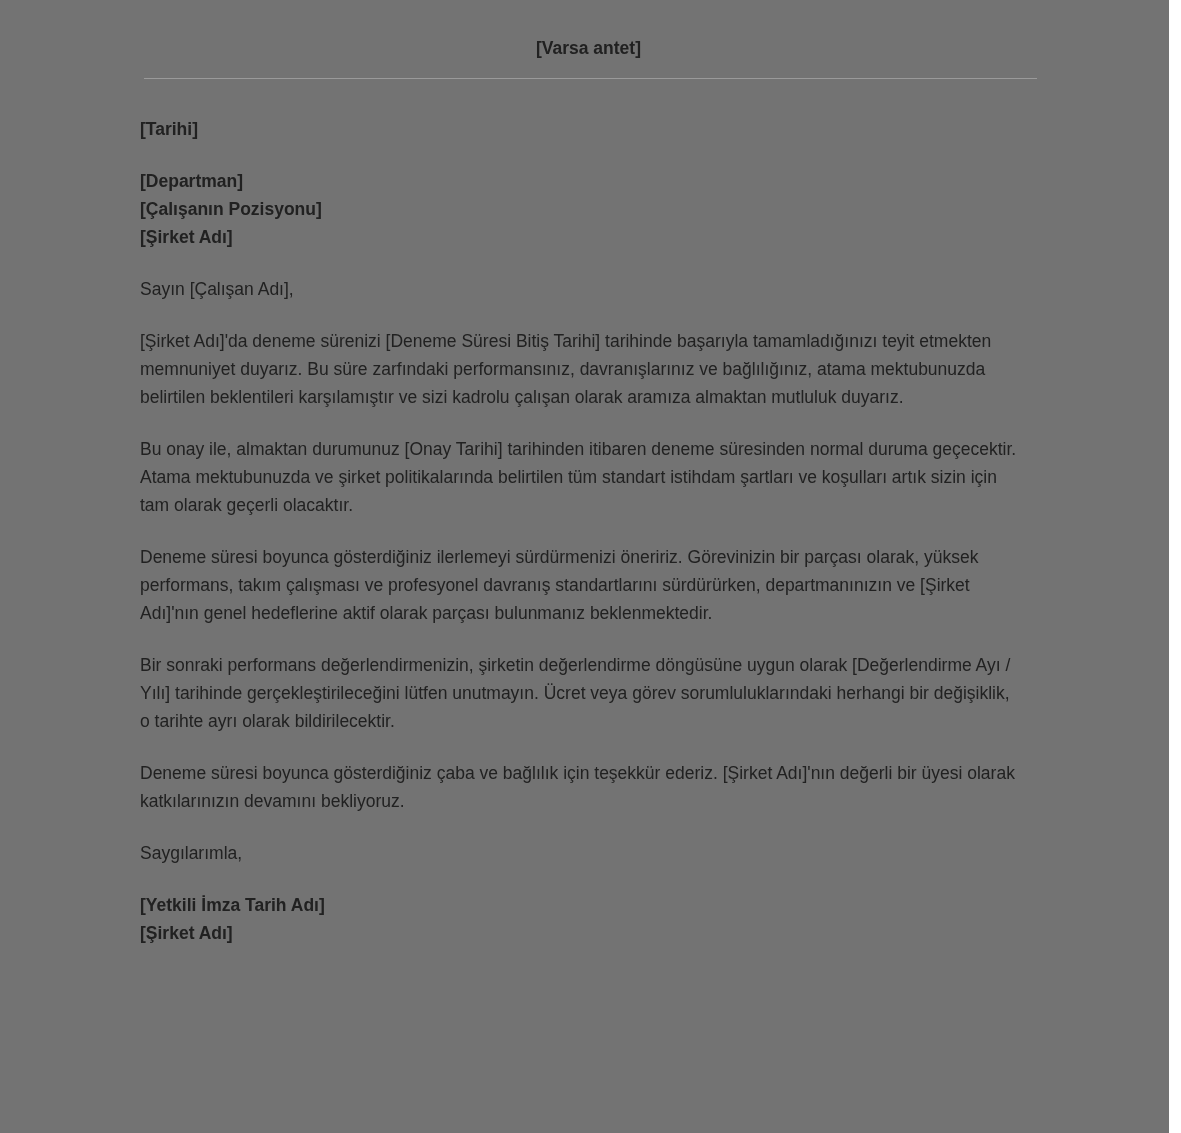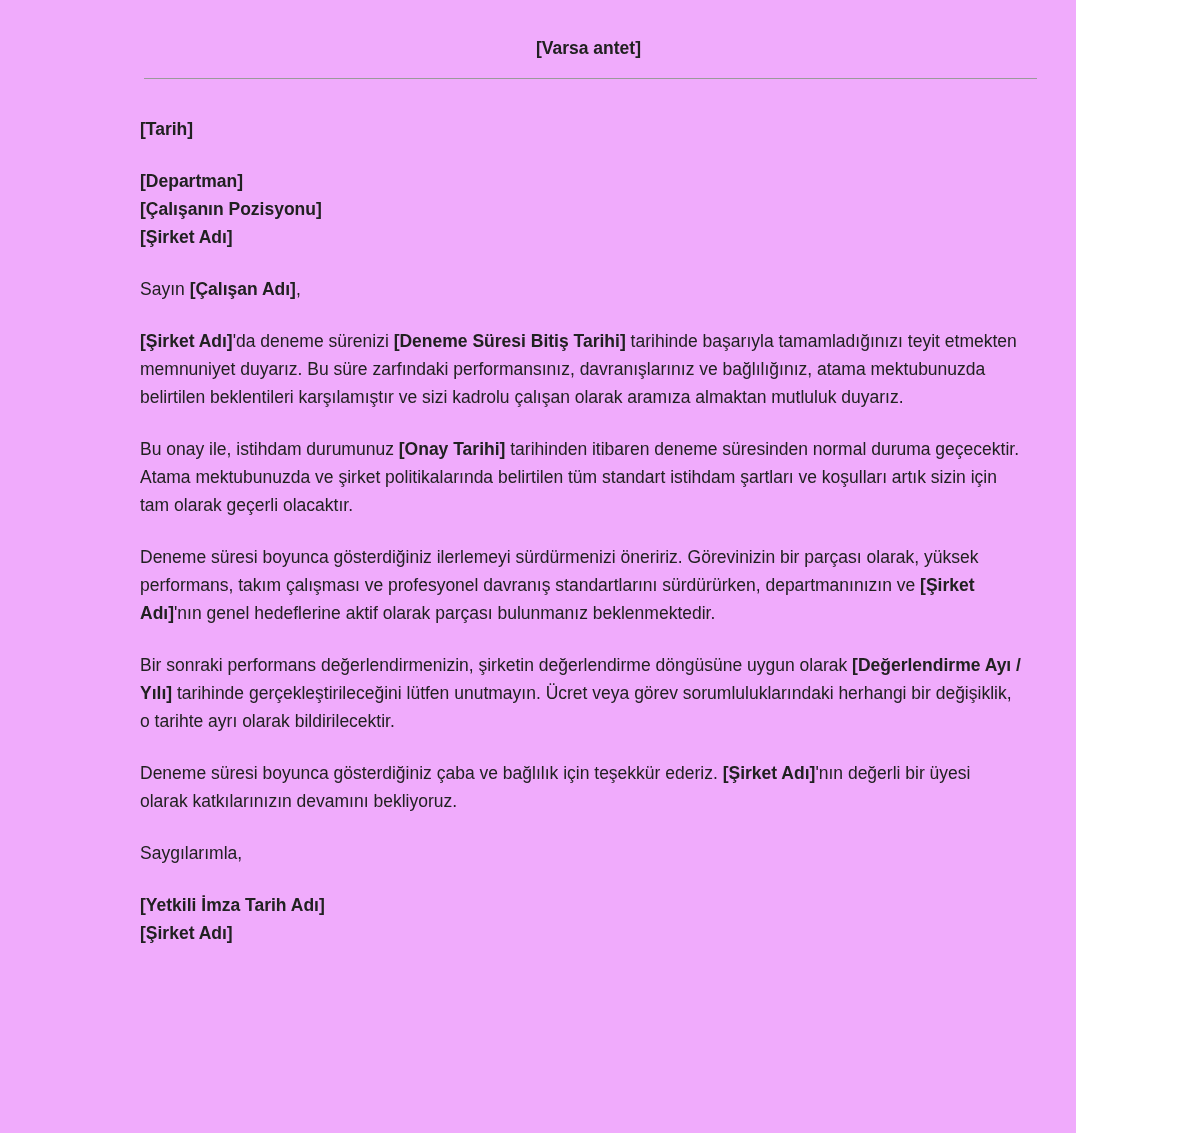--- a/index.html
+++ b/index.html
@@ -3,23 +3,23 @@
 <meta charset="utf-8">
 <style>
   * { margin: 0; padding: 0; box-sizing: border-box; }
   html, body { background: #ffffff; }
   body {
     font-family: "Liberation Sans", "DejaVu Sans", sans-serif;
     color: #212121;
   }
   .page {
     position: relative;
-    width: 1076px;
+    width: 1169px;
     height: 1133px;
-    background: #f0abfc;
+    background: #737373;
     overflow: hidden;
   }
   .content {
     position: absolute;
     left: 140px;
     top: 34px;
     width: 897px;
   }
   .letterhead {
     text-align: center;
@@ -37,49 +37,49 @@
   .block { margin-bottom: 24px; }
   .bold-block { font-weight: 700; }
   .block div, .block p, .para {
     font-size: 17.5px;
     line-height: 28px;
   }
   .para {
     margin: 0 0 24px 0;
     max-width: 882px;
   }
-  .para strong { font-weight: 700; }
+  .para strong { font-weight: 400; }
   .subject { font-weight: 700; }
 </style>
 </head>
 <body>
 
 <div class="page">
   <div class="content">
 
     <div class="letterhead">[Varsa antet]</div>
 
     <hr class="rule">
 
     <div class="block bold-block">
-      <div>[Tarih]</div>
+      <div>[Tarihi]</div>
     </div>
 
     <div class="block bold-block">
         <div>[Departman]</div>
         <div>[Çalışanın Pozisyonu]</div>
         <div>[Şirket Adı]</div>
       </div>
 
 
     <p class="para"><span>Sayın </span><strong>[Çalışan Adı]</strong><span>,</span></p>
 
     <div>
         <p class="para"><strong>[Şirket Adı]</strong><span>'da deneme sürenizi </span><strong>[Deneme Süresi Bitiş Tarihi]</strong><span> tarihinde başarıyla tamamladığınızı teyit etmekten memnuniyet duyarız. Bu süre zarfındaki performansınız, davranışlarınız ve bağlılığınız, atama mektubunuzda belirtilen beklentileri karşılamıştır ve sizi kadrolu çalışan olarak aramıza almaktan mutluluk duyarız.</span></p>
-        <p class="para"><span>Bu onay ile, istihdam durumunuz </span><strong>[Onay Tarihi]</strong><span> tarihinden itibaren deneme süresinden normal duruma geçecektir. Atama mektubunuzda ve şirket politikalarında belirtilen tüm standart istihdam şartları ve koşulları artık sizin için tam olarak geçerli olacaktır.</span></p>
+        <p class="para"><span>Bu onay ile, almaktan durumunuz </span><strong>[Onay Tarihi]</strong><span> tarihinden itibaren deneme süresinden normal duruma geçecektir. Atama mektubunuzda ve şirket politikalarında belirtilen tüm standart istihdam şartları ve koşulları artık sizin için tam olarak geçerli olacaktır.</span></p>
         <p class="para"><span>Deneme süresi boyunca gösterdiğiniz ilerlemeyi sürdürmenizi öneririz. Görevinizin bir parçası olarak, yüksek performans, takım çalışması ve profesyonel davranış standartlarını sürdürürken, departmanınızın ve </span><strong>[Şirket Adı]</strong><span>'nın genel hedeflerine aktif olarak parçası bulunmanız beklenmektedir.</span></p>
         <p class="para"><span>Bir sonraki performans değerlendirmenizin, şirketin değerlendirme döngüsüne uygun olarak </span><strong>[Değerlendirme Ayı / Yılı]</strong><span> tarihinde gerçekleştirileceğini lütfen unutmayın. Ücret veya görev sorumluluklarındaki herhangi bir değişiklik, o tarihte ayrı olarak bildirilecektir.</span></p>
         <p class="para"><span>Deneme süresi boyunca gösterdiğiniz çaba ve bağlılık için teşekkür ederiz. </span><strong>[Şirket Adı]</strong><span>'nın değerli bir üyesi olarak katkılarınızın devamını bekliyoruz.</span></p>
       </div>
 
     <p class="para">Saygılarımla,</p>
 
     <div class="block bold-block">
         <div>[Yetkili İmza Tarih Adı]</div>
         <div>[Şirket Adı]</div>

